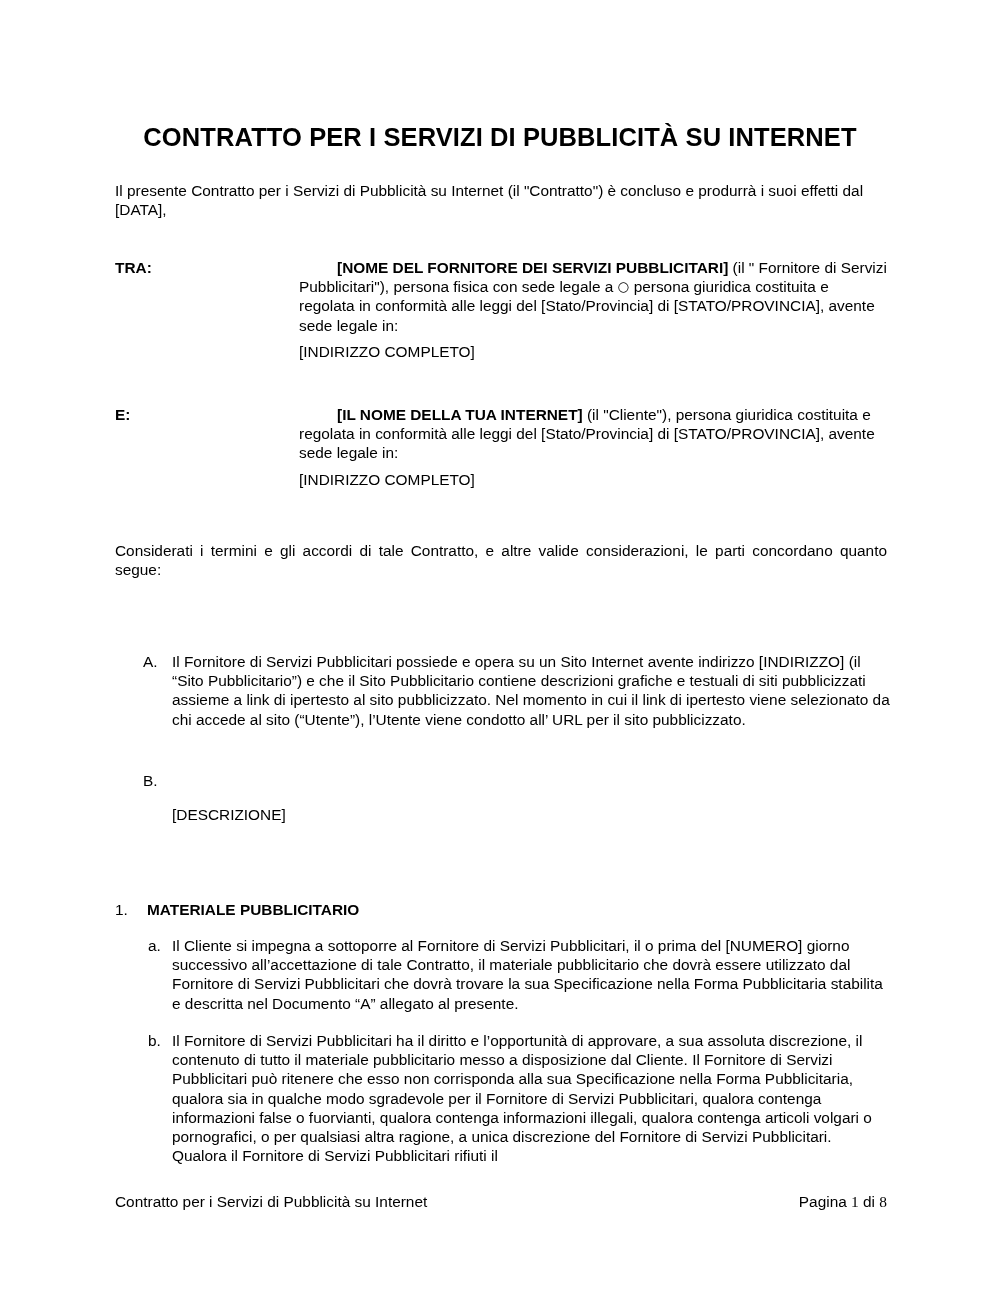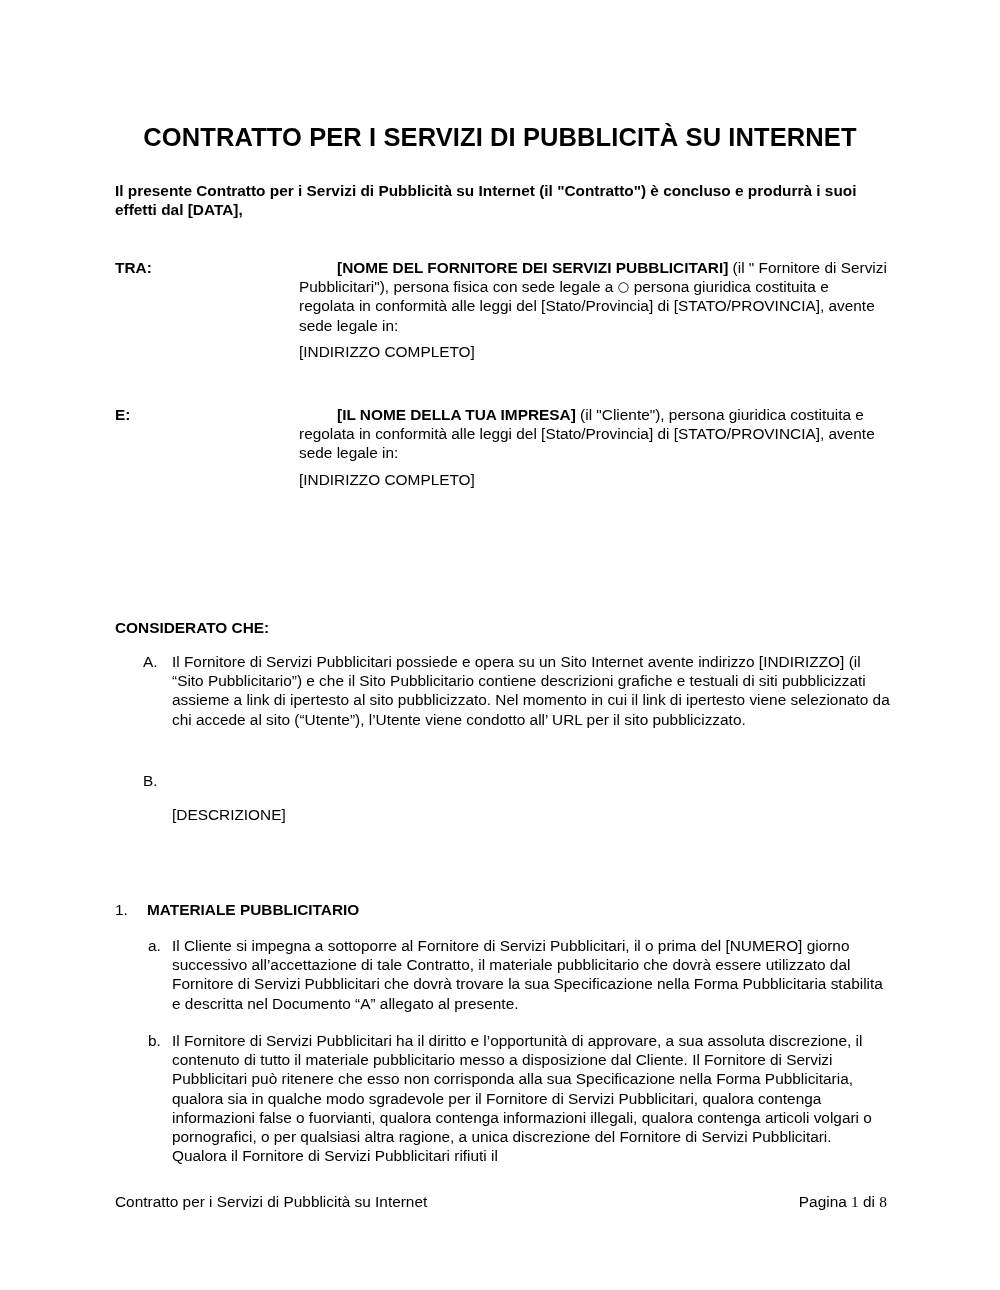--- a/index.html
+++ b/index.html
@@ -35,21 +35,20 @@
     font-size: 25.5px;
     font-weight: bold;
     letter-spacing: 0.1px;
     line-height: 30px;
   }
   
   .blk {
     position: absolute;
     font-size: 15.4px;
     line-height: 19.2px;
-    font-weight: bold;
   }
   .intro {
     left: 115px;
     top: 181px;
     width: 772px;
     text-align: left;
   }
   
   .party {
     position: absolute;
@@ -150,27 +149,27 @@
     <div class="party-label">TRA:</div>
     <div class="party-body">
       <span class="b">[NOME DEL FORNITORE DEI SERVIZI PUBBLICITARI]</span><span> (il " Fornitore di Servizi Pubblicitari"), persona fisica con sede legale a </span><span class="circle-glyph">○</span><span> persona giuridica costituita e regolata in conformità alle leggi del [Stato/Provincia] di [STATO/PROVINCIA], avente sede legale in:</span>
       <div class="addr">[INDIRIZZO COMPLETO]</div>
     </div>
   </div>
 
   <div class="party" style="top:405px;">
     <div class="party-label">E:</div>
     <div class="party-body">
-      <span class="b">[IL NOME DELLA TUA IMPRESA]</span><span> (il "Cliente"), persona giuridica costituita e regolata in conformità alle leggi del [Stato/Provincia] di [STATO/PROVINCIA], avente sede legale in:</span>
+      <span class="b">[IL NOME DELLA TUA INTERNET]</span><span> (il "Cliente"), persona giuridica costituita e regolata in conformità alle leggi del [Stato/Provincia] di [STATO/PROVINCIA], avente sede legale in:</span>
       <div class="addr">[INDIRIZZO COMPLETO]</div>
     </div>
   </div>
 
-
-  <div class="blk head-bold" style="left:115px; top:618px; width:772px;">CONSIDERATO CHE:</div>
+  <div class="blk justified" style="left:115px; top:541px; width:772px;">Considerati i termini e gli accordi di tale Contratto, e altre valide considerazioni, le parti concordano quanto segue:</div>
+
 
   <div class="listrow lvl-alpha" style="top:652px;">
     <span class="marker">A.</span>
     <div class="content">Il Fornitore di Servizi Pubblicitari possiede e opera su un Sito Internet avente indirizzo [INDIRIZZO] (il “Sito Pubblicitario”) e che il Sito Pubblicitario contiene descrizioni grafiche e testuali di siti pubblicizzati assieme a link di ipertesto al sito pubblicizzato. Nel momento in cui il link di ipertesto viene selezionato da chi accede al sito (“Utente”), l’Utente viene condotto all’ URL per il sito pubblicizzato.</div>
   </div>
 
   <div class="listrow lvl-alpha" style="top:771px;">
     <span class="marker">B.</span>
     <div class="content">
       <div class="sub">[DESCRIZIONE]</div>

